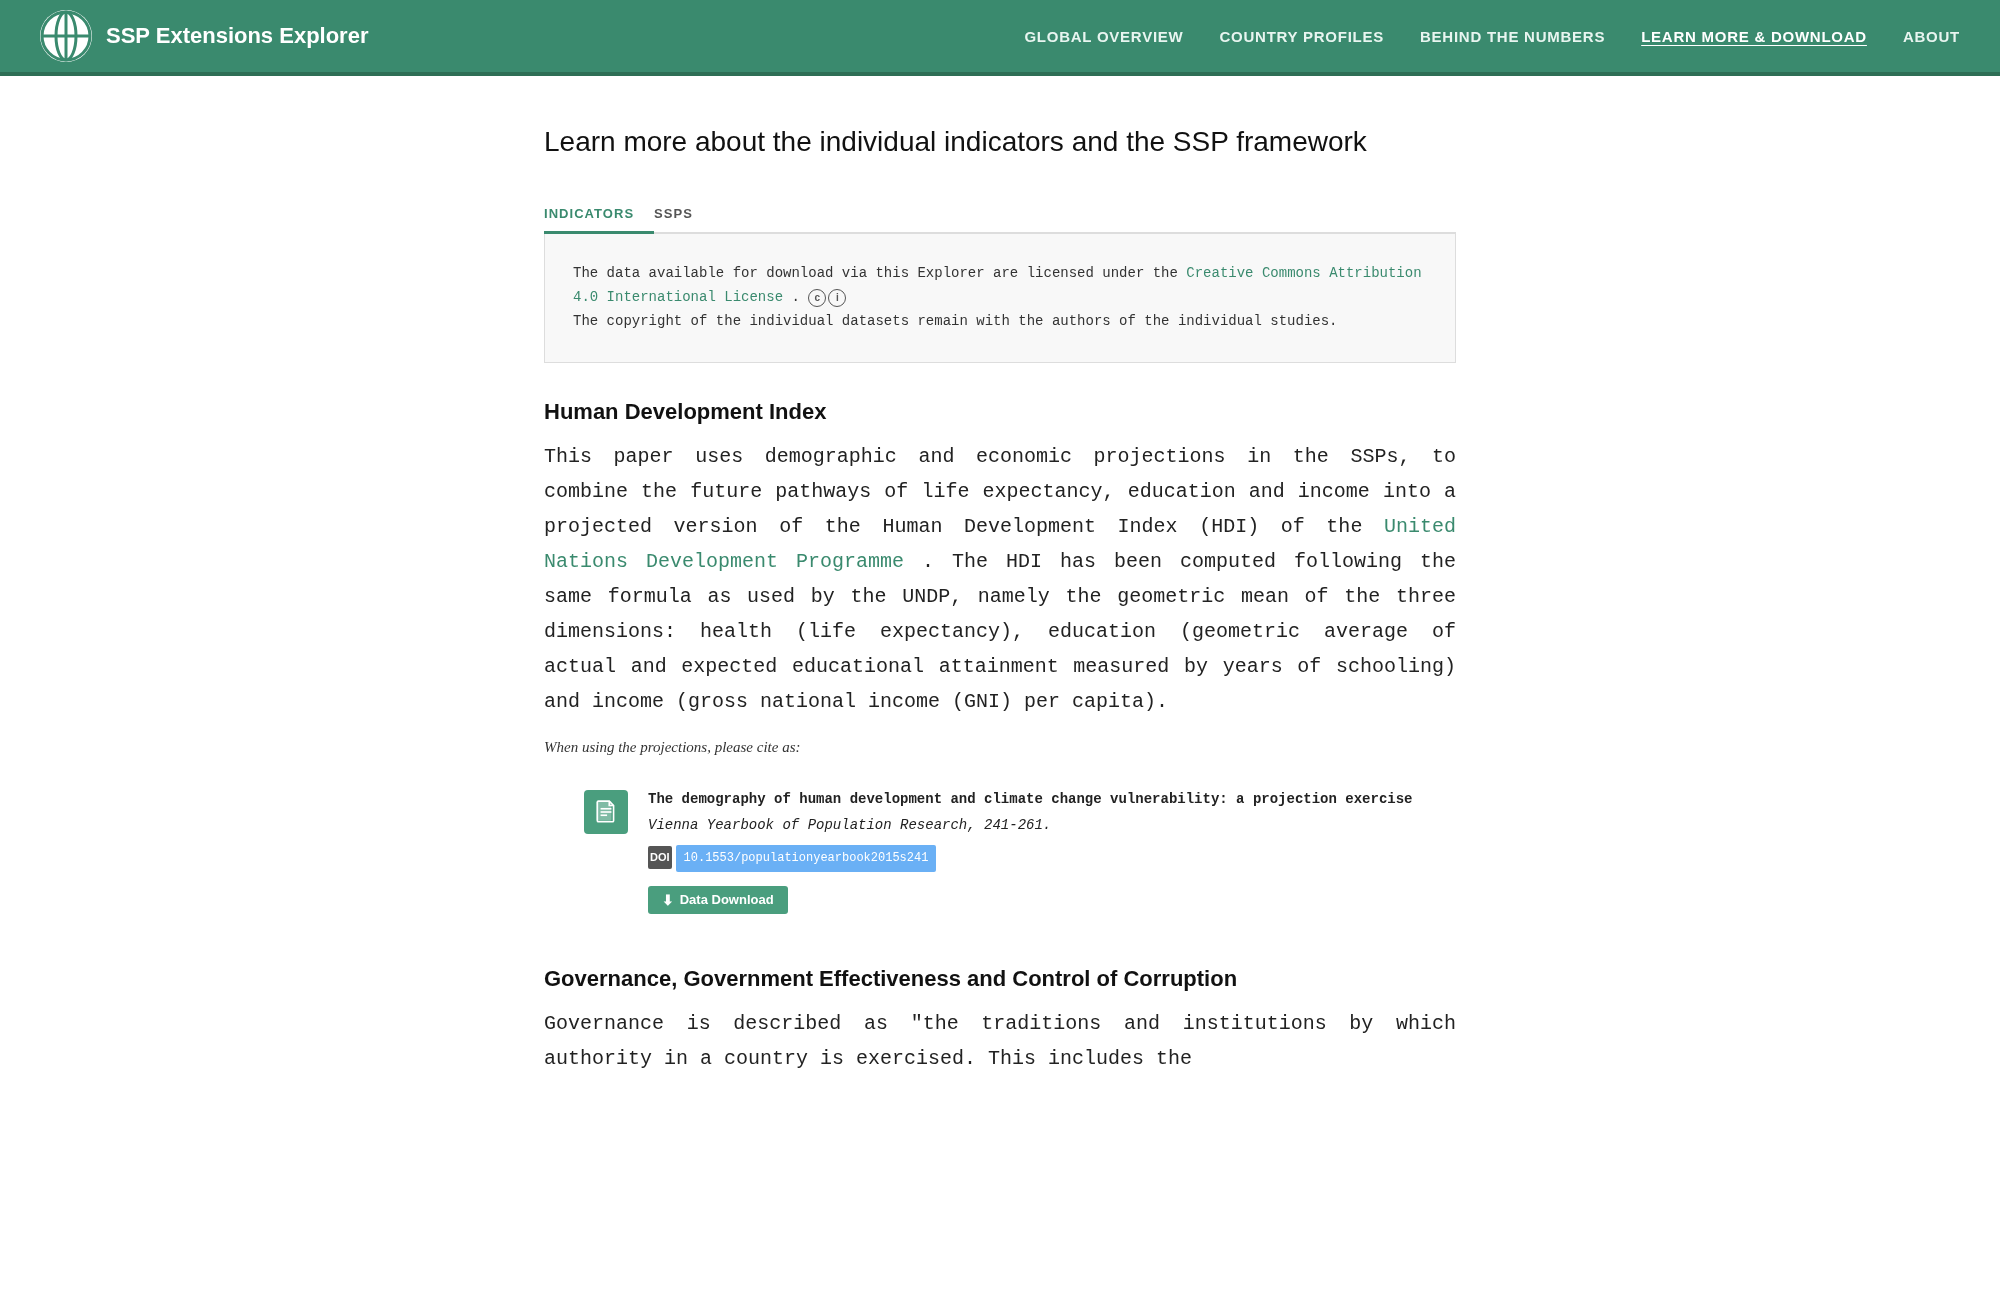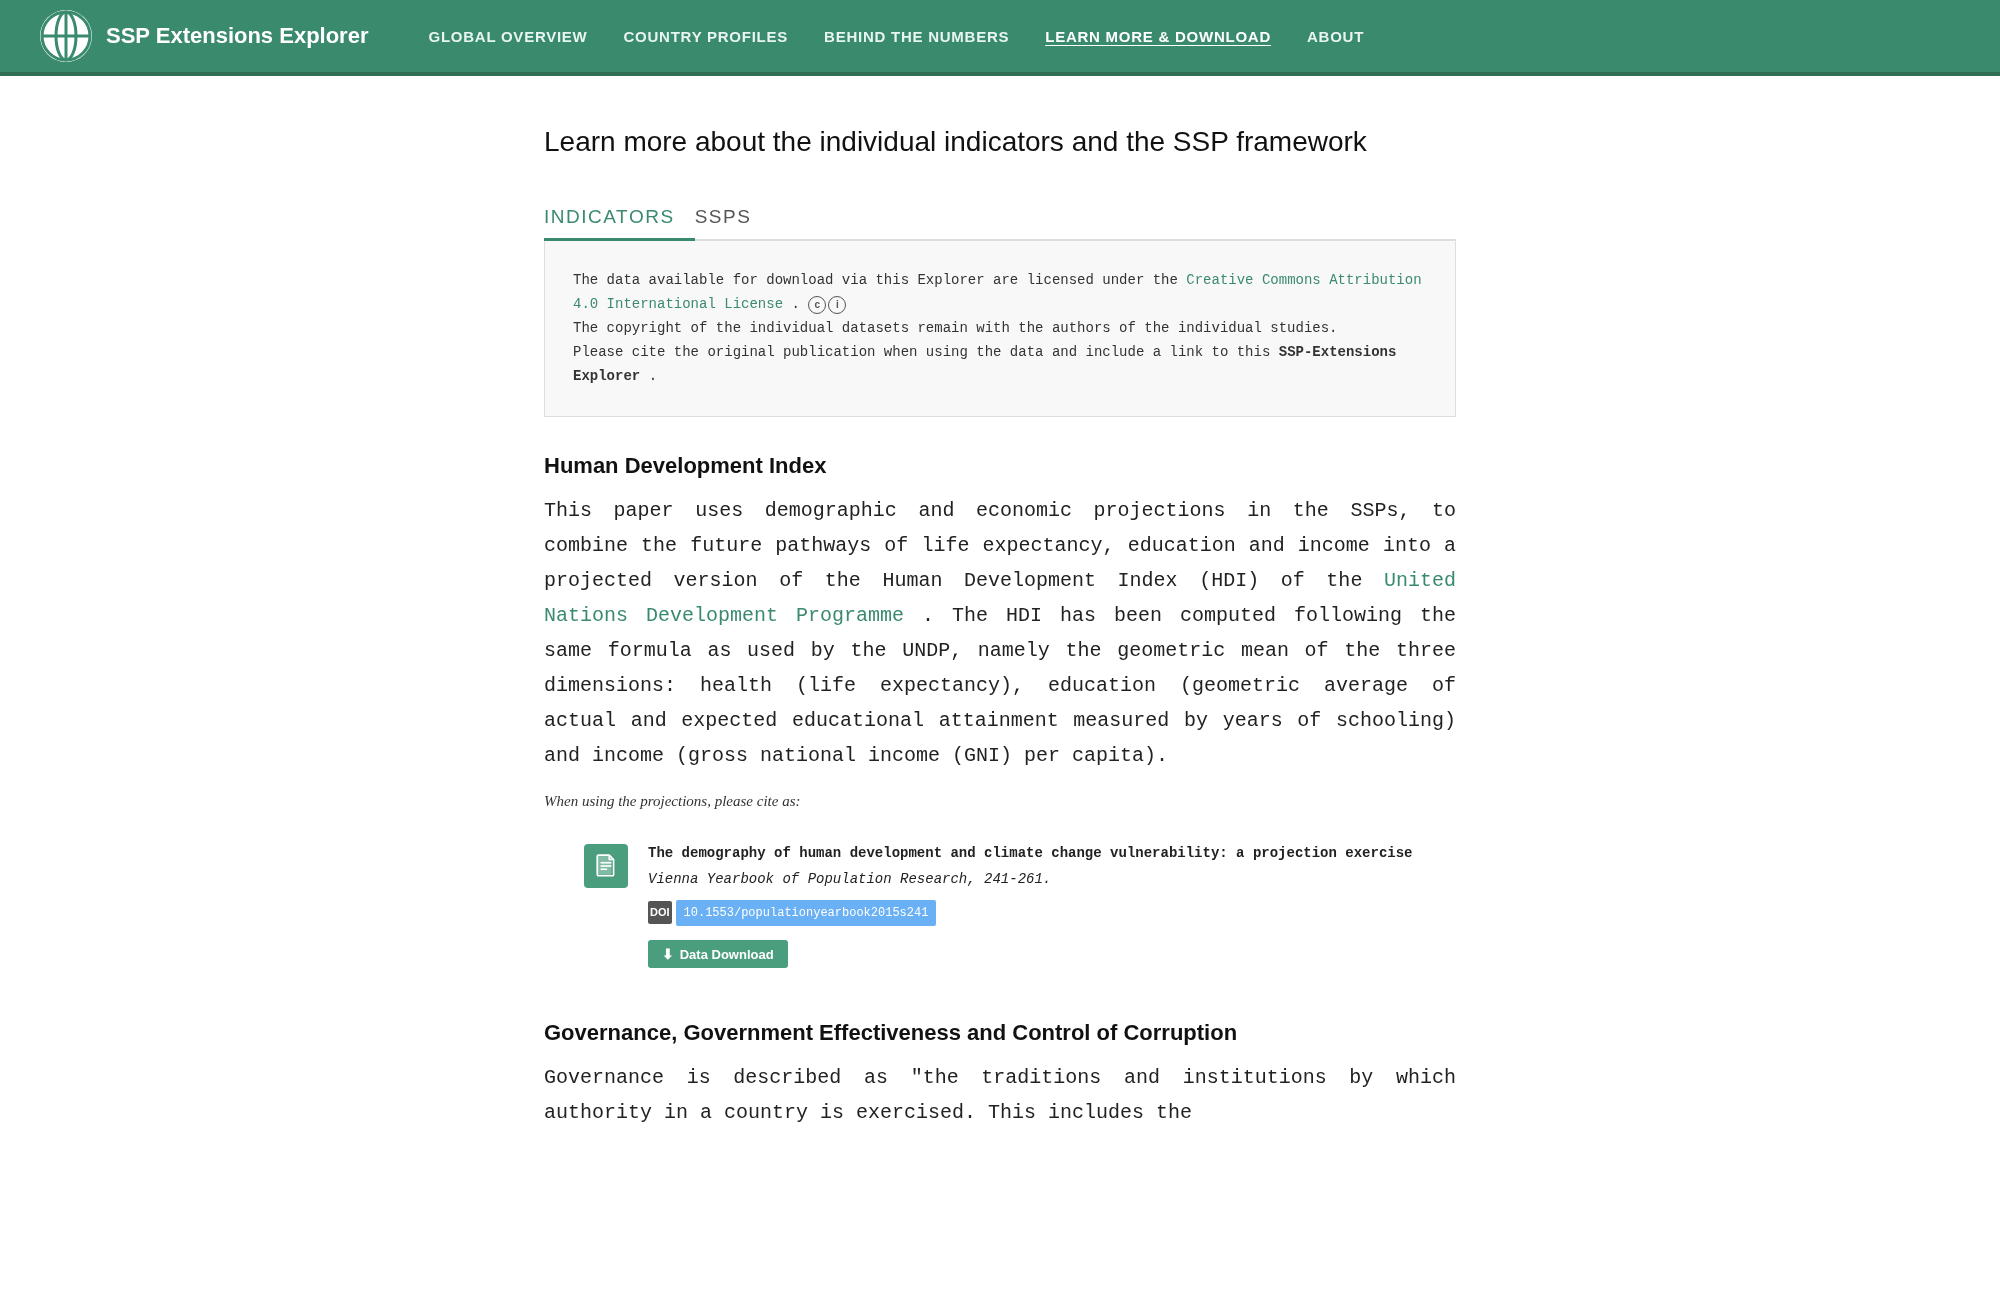--- a/index.html
+++ b/index.html
@@ -5,20 +5,21 @@
     * { box-sizing: border-box; margin: 0; padding: 0; }
     body { font-family: Georgia, 'Times New Roman', serif; background: #fff; color: #222; font-size: 16px; }
 
     
     header {
       background: #3a8a6e;
       display: flex;
       align-items: center;
       padding: 0 40px;
       height: 72px;
+      justify-content: space-between;
     }
     .header-logo {
       display: flex;
       align-items: center;
       gap: 14px;
       margin-right: 60px;
     }
     .logo-icon {
       width: 52px;
       height: 52px;
@@ -66,22 +67,22 @@
     }
 
     
     .tabs {
       display: flex;
       border-bottom: 2px solid #ddd;
       margin-bottom: 0;
     }
     .tab {
       font-family: Arial, sans-serif;
-      font-size: 19px;
-      font-weight: 400;
+      font-size: 13px;
+      font-weight: 700;
       letter-spacing: 0.08em;
       text-transform: uppercase;
       padding: 10px 20px 10px 0;
       cursor: pointer;
       color: #555;
       border-bottom: 3px solid transparent;
       margin-bottom: -2px;
     }
     .tab.active {
       color: #3a8a6e;
@@ -275,25 +276,20 @@
     <div>
       <span>The data available for download via this Explorer are licensed under the</span>
       <a href="#">Creative Commons Attribution 4.0 International License</a>
       <span>.</span>
       <span class="cc-icons">
         <span class="cc-icon">c</span>
         <span class="cc-icon">i</span>
       </span>
     </div>
     <div>The copyright of the individual datasets remain with the authors of the individual studies.</div>
-    <div>
-      <span>Please cite the original publication when using the data and include a link to this</span>
-      <strong>SSP-Extensions Explorer</strong>
-      <span>.</span>
-    </div>
   </div>
 
   <h2 class="section-heading">Human Development Index</h2>
   <p class="section-text">
     <span>This paper uses demographic and economic projections in the SSPs, to combine the future pathways of life expectancy, education and income into a projected version of the Human Development Index (HDI) of the</span>
     <a href="#">United Nations Development Programme</a>
     <span>. The HDI has been computed following the same formula as used by the UNDP, namely the geometric mean of the three dimensions: health (life expectancy), education (geometric average of actual and expected educational attainment measured by years of schooling) and income (gross national income (GNI) per capita).</span>
   </p>
 
   <p class="cite-label">When using the projections, please cite as:</p>

